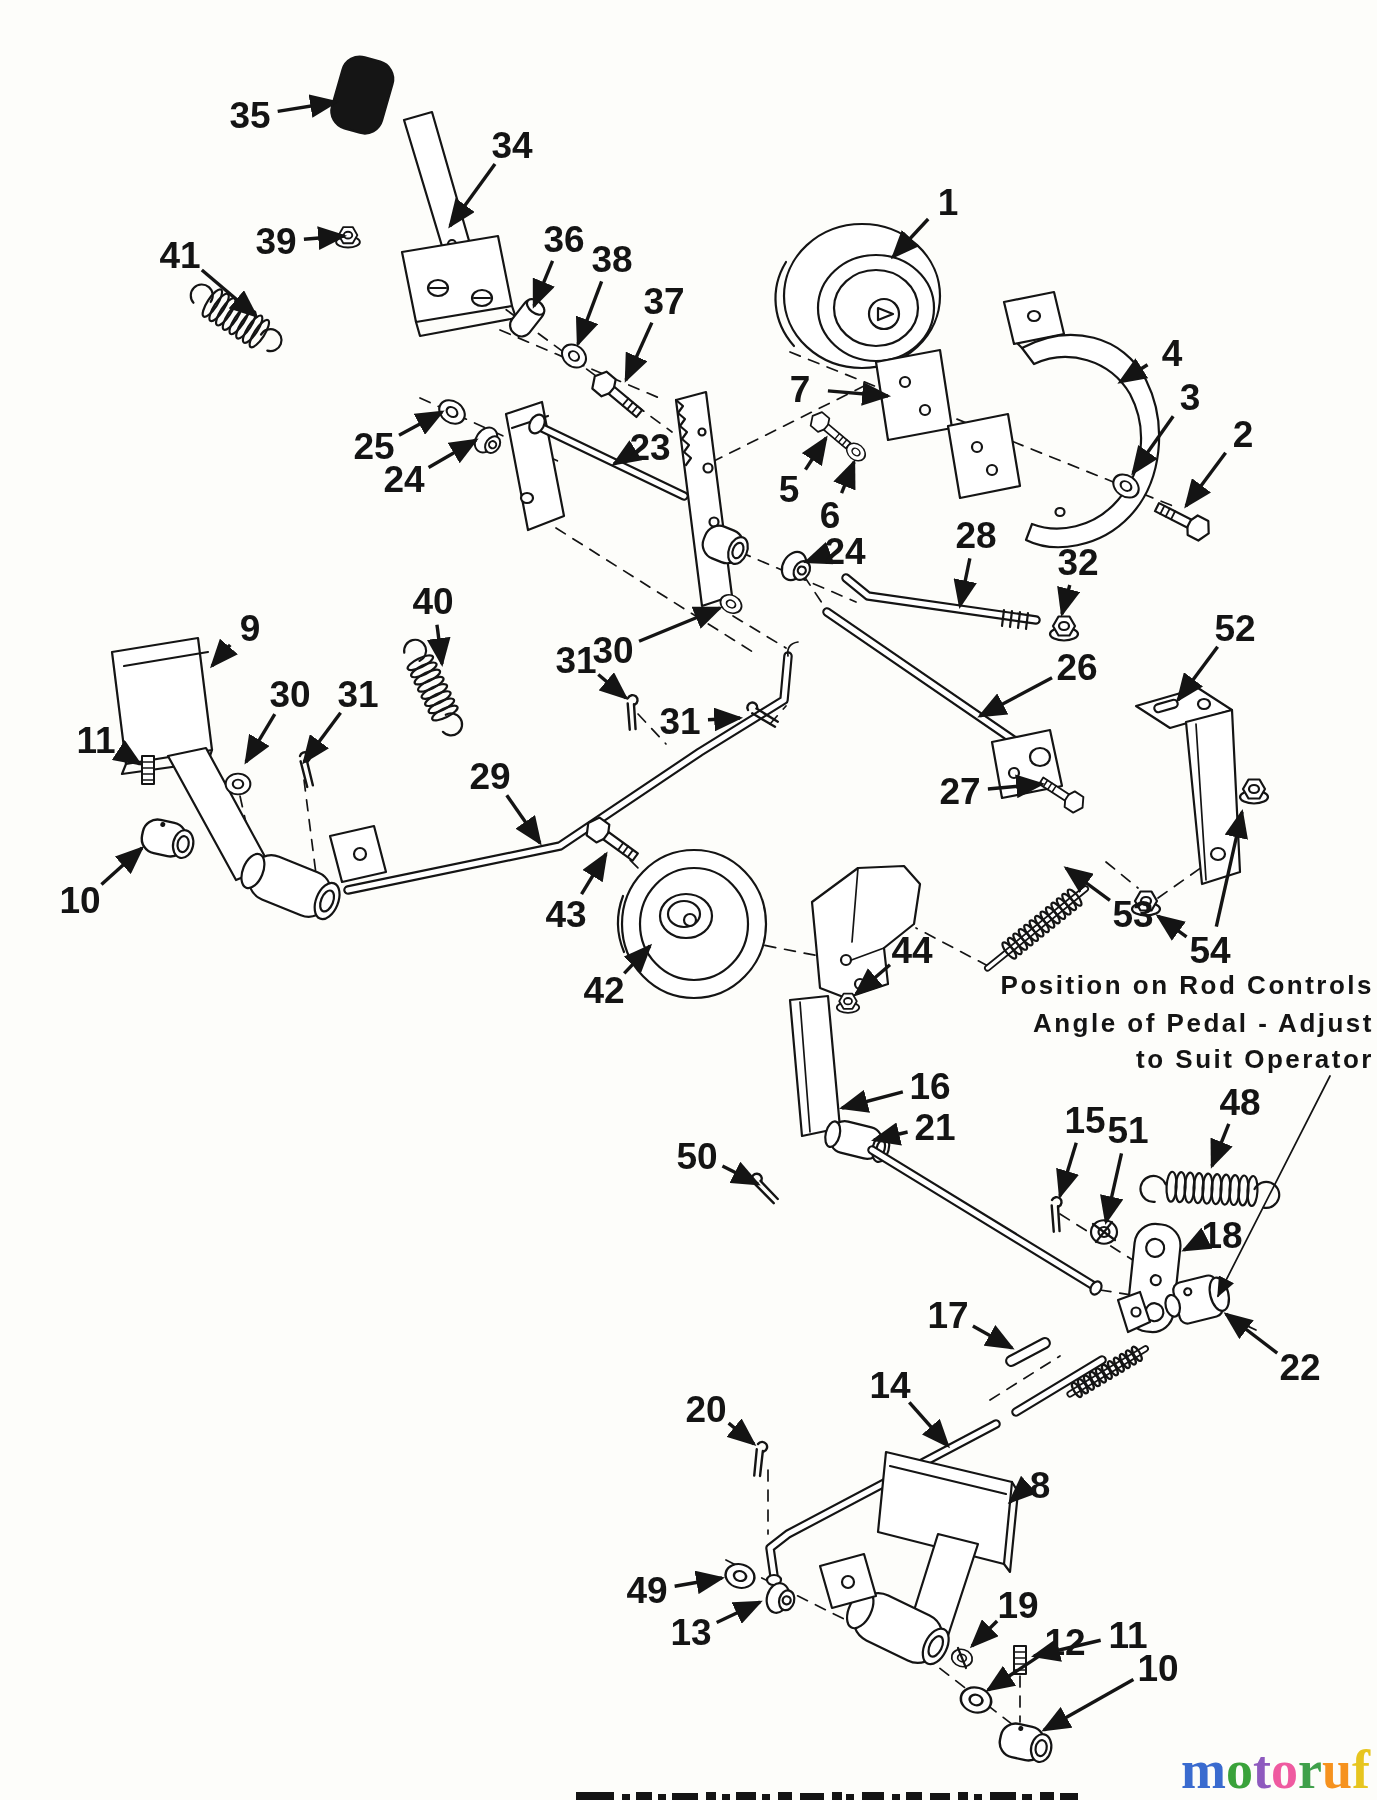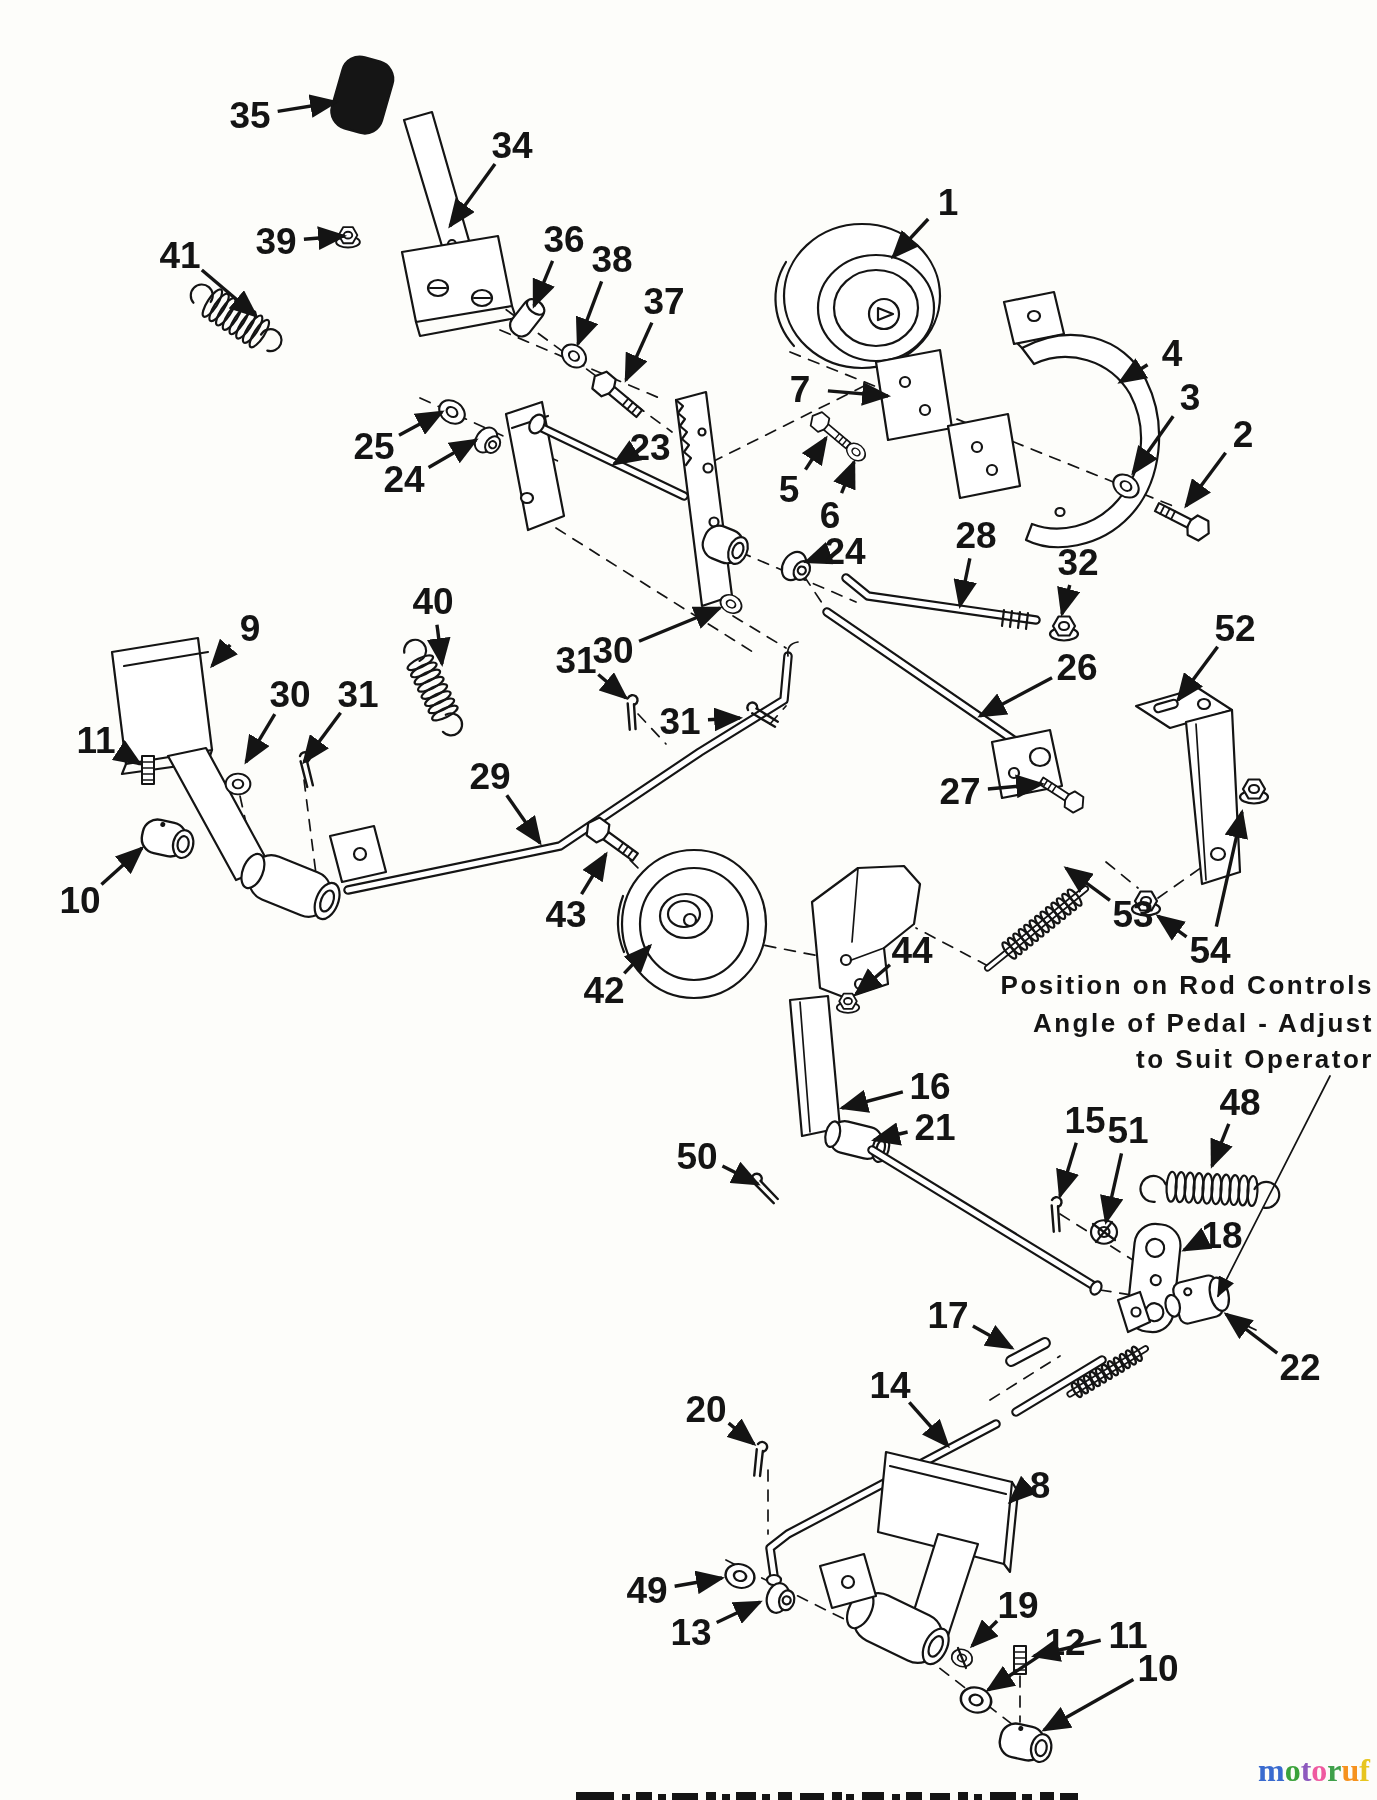--- a/index.html
+++ b/index.html
@@ -14,21 +14,21 @@
   .art .rodI{stroke:#ffffff;stroke-width:5.2;}
   .art .rodO2{stroke-width:7;}
   .art .rodI2{stroke:#ffffff;stroke-width:3.4;}
   .art .blk{fill:#151515;stroke:#151515;}
   .num{font:700 37px "Liberation Sans",sans-serif;fill:#141414;text-anchor:middle;stroke:none;}
   .arrow{stroke:#141414;stroke-width:3.4;fill:none;}
   .note{font:700 26px "Liberation Sans",sans-serif;letter-spacing:2.5px;fill:#141414;
         stroke:none;text-anchor:end;}
   .capcut{fill:#141414;stroke:none;}
   .brand{position:absolute;left:1180px;top:1744px;width:190px;text-align:right;
-         font-family:"Liberation Serif",serif;font-weight:700;font-size:32px;line-height:52px;
+         font-family:"Liberation Serif",serif;font-weight:700;font-size:54px;line-height:52px;
          letter-spacing:0px;user-select:none;}
   .brand span{display:inline-block;}
 </style>
 </head>
 <body>
 
 <div class="page">
 <svg id="diagram" width="1377" height="1800" viewBox="0 0 1377 1800">
 
   <defs>

